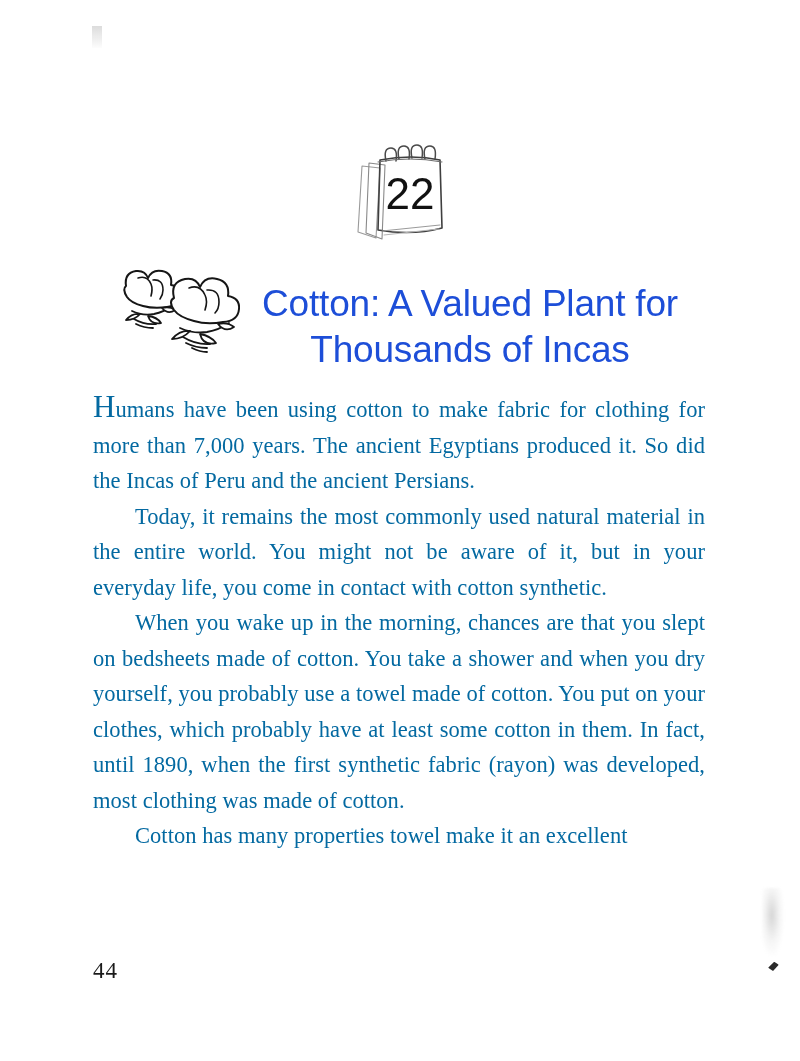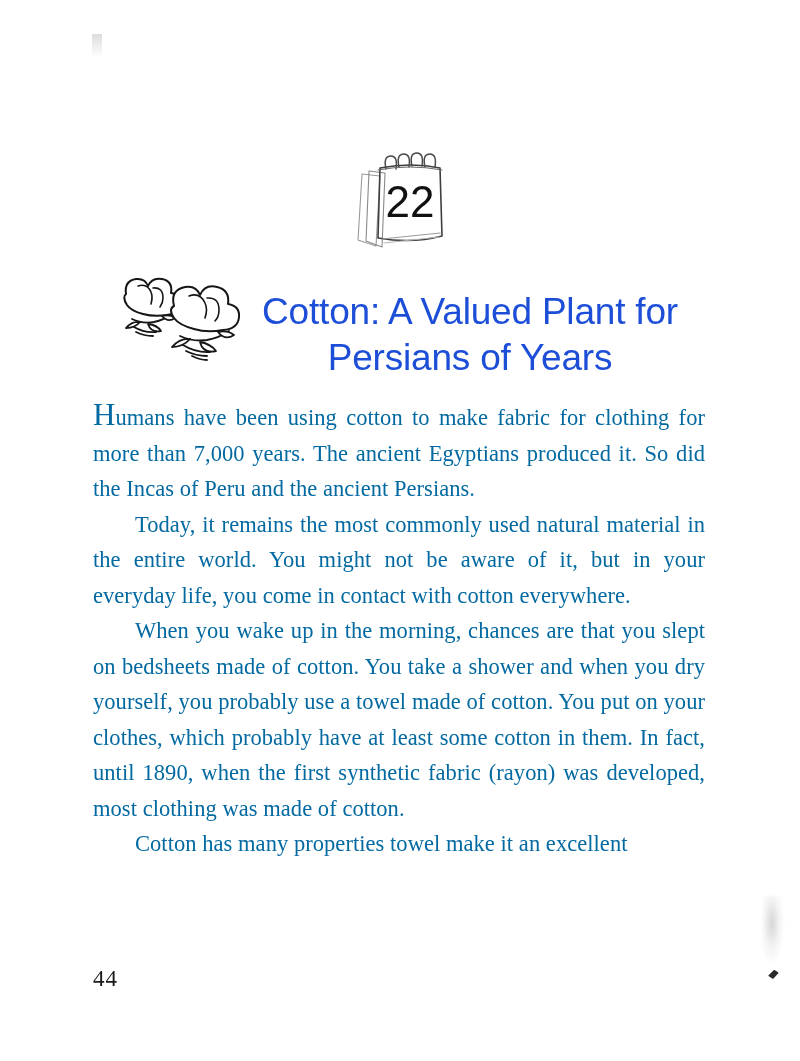--- a/index.html
+++ b/index.html
@@ -4,21 +4,21 @@
 <style>
   html, body {
     margin: 0;
     padding: 0;
     background: #ffffff;
   }
   .page {
     position: relative;
     width: 800px;
     height: 978px;
-    margin: 8px auto;
+    margin: 0 auto;
     background: #ffffff;
     overflow: hidden;
     font-family: "Liberation Serif", serif;
     color: #000000;
   }
 
   
   .artifact {
     position: absolute;
     pointer-events: none;
@@ -199,26 +199,26 @@
           <path d="M87 79 q13 8 27 7"></path>
           <path d="M90 85 q10 5 21 5"></path>
           <path d="M96 90 q8 4 15 4"></path>
         </g>
       </g>
     </svg>
   </div>
 
   <h1 class="chapter-title">
     <span class="title-line">Cotton: A Valued Plant for</span>
-    <span class="title-line">Persians of Years</span>
+    <span class="title-line">Thousands of Incas</span>
   </h1>
 
   <div class="body-text">
     <p class="para opening"><span class="initial-cap">H</span><span>umans have been using cotton to make fabric for clothing for more than 7,000 years. The ancient Egyptians produced it. So did the Incas of Peru and the ancient Persians.</span></p>
-    <p class="para indented">Today, it remains the most commonly used natural material in the entire world. You might not be aware of it, but in your everyday life, you come in contact with cotton everywhere.</p>
+    <p class="para indented">Today, it remains the most commonly used natural material in the entire world. You might not be aware of it, but in your everyday life, you come in contact with cotton synthetic.</p>
     <p class="para indented">When you wake up in the morning, chances are that you slept on bedsheets made of cotton. You take a shower and when you dry yourself, you probably use a towel made of cotton. You put on your clothes, which probably have at least some cotton in them. In fact, until 1890, when the first synthetic fabric (rayon) was developed, most clothing was made of cotton.</p>
     <p class="para indented">Cotton has many properties towel make it an excellent</p>
   </div>
 
   <div class="page-number">44</div>
 
   <div class="watermark">book-reader.cn</div>
 
 </div>
 

